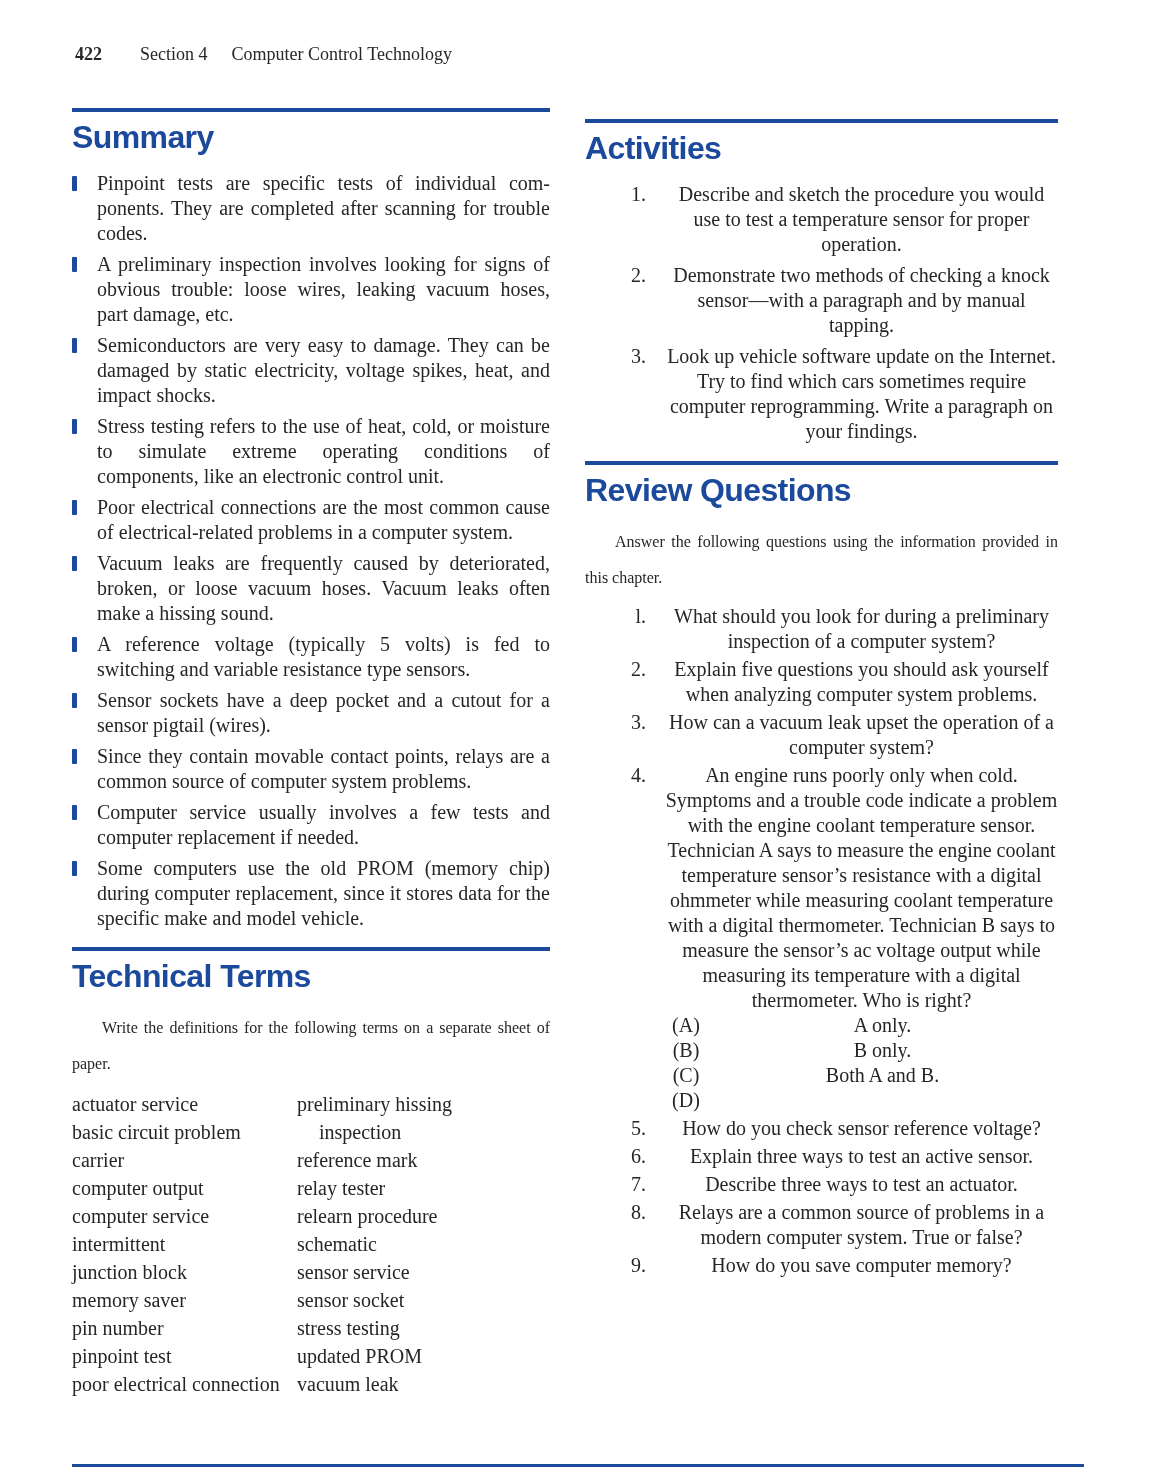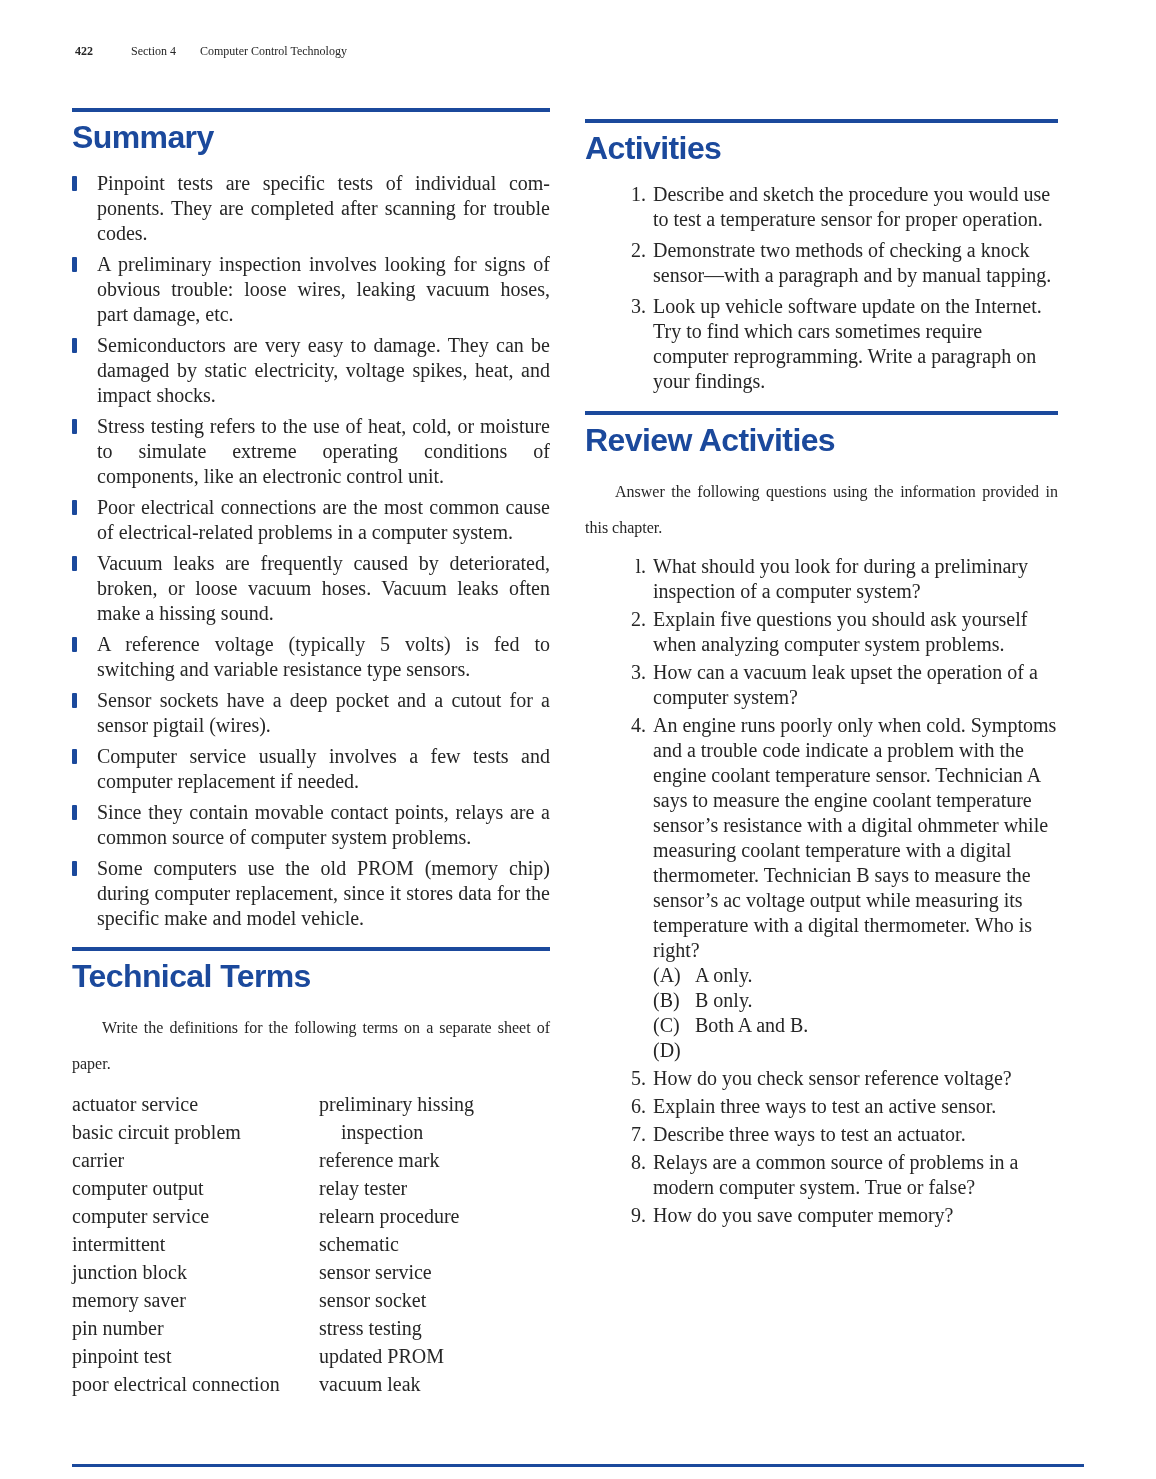--- a/index.html
+++ b/index.html
@@ -10,21 +10,21 @@
     background: #ffffff;
     font-family: "Liberation Serif", serif;
     color: #262626;
     overflow: hidden;
   }
   
   .runhead {
     position: absolute;
     left: 75px;
     top: 44px;
-    font-size: 12px;
+    font-size: 18px;
     white-space: nowrap;
   }
   .runhead .folio { font-weight: bold; margin-right: 38px; }
   .runhead .sec { margin-right: 24px; }
 
   
   .col-left  { position: absolute; left: 72px;  top: 108px; width: 478px; }
   .col-right { position: absolute; left: 585px; top: 119px; width: 473px; }
 
   .rule { height: 4px; background: #1b499c; }
@@ -61,40 +61,40 @@
   .intro {
     margin: 0 0 8px 0;
     font-size: 16px;
     line-height: 36px;
     text-align: justify;
     text-indent: 30px;
   }
 
   
   .tt-section { margin-top: 16px; }
-  .terms-wrap { display: flex; gap: 22px; margin-top: 4px; }
+  .terms-wrap { display: flex; margin-top: 4px; }
   .terms-col { width: 225px; }
   .term {
     font-size: 20px;
     line-height: 28px;
     padding-left: 22px;
     text-indent: -22px;
   }
 
   
   .num-item {
     display: grid;
     grid-template-columns: 68px 1fr;
     font-size: 20px;
     line-height: 25px;
     margin-bottom: 6px;
   }
   .review .num-item { margin-bottom: 3px; }
   .num-item .num { text-align: right; padding-right: 7px; }
-  .num-item .body { text-align: left; }
+  .num-item .body { text-align: center; margin-left: 12px; }
 
   .choice {
     display: grid;
     grid-template-columns: 42px 1fr;
   }
 
   .review-section { margin-top: 17px; }
 
   .bottom-rule {
     position: absolute;
@@ -120,22 +120,22 @@
 
     <div class="bullets">
       <div class="bullet-item"><span class="bullet-bar"></span><span>Pinpoint tests are specific tests of individual com­ponents. They are completed after scanning for trouble codes.</span></div>
       <div class="bullet-item"><span class="bullet-bar"></span><span>A preliminary inspection involves looking for signs of obvious trouble: loose wires, leaking vac­uum hoses, part damage, etc.</span></div>
       <div class="bullet-item"><span class="bullet-bar"></span><span>Semiconductors are very easy to damage. They can be damaged by static electricity, voltage spikes, heat, and impact shocks.</span></div>
       <div class="bullet-item"><span class="bullet-bar"></span><span>Stress testing refers to the use of heat, cold, or moisture to simulate extreme operating conditions of components, like an electronic control unit.</span></div>
       <div class="bullet-item"><span class="bullet-bar"></span><span>Poor electrical connections are the most common cause of electrical-related problems in a computer system.</span></div>
       <div class="bullet-item"><span class="bullet-bar"></span><span>Vacuum leaks are frequently caused by deterio­rated, broken, or loose vacuum hoses. Vacuum leaks often make a hissing sound.</span></div>
       <div class="bullet-item"><span class="bullet-bar"></span><span>A reference voltage (typically 5 volts) is fed to switching and variable resistance type sensors.</span></div>
       <div class="bullet-item"><span class="bullet-bar"></span><span>Sensor sockets have a deep pocket and a cutout for a sensor pigtail (wires).</span></div>
+      <div class="bullet-item"><span class="bullet-bar"></span><span>Since they contain movable contact points, relays are a common source of computer system problems.</span></div>
       <div class="bullet-item"><span class="bullet-bar"></span><span>Computer service usually involves a few tests and computer replacement if needed.</span></div>
-      <div class="bullet-item"><span class="bullet-bar"></span><span>Since they contain movable contact points, relays are a common source of computer system problems.</span></div>
       <div class="bullet-item"><span class="bullet-bar"></span><span>Some computers use the old PROM (memory chip) during computer replacement, since it stores data for the specific make and model vehicle.</span></div>
     </div>
 
     <div class="tt-section">
       <div class="rule"></div>
       <h2 class="head">Technical Terms</h2>
       <p class="intro">Write the definitions for the following terms on a separate sheet of paper.</p>
 
       <div class="terms-wrap">
         <div class="terms-col">
@@ -181,21 +181,21 @@
         <span class="body">Demonstrate two methods of checking a knock sensor—with a paragraph and by manual tapping.</span>
       </div>
       <div class="num-item">
         <span class="num">3.</span>
         <span class="body">Look up vehicle software update on the Internet. Try to find which cars sometimes require computer reprogramming. Write a paragraph on your findings.</span>
       </div>
     </div>
 
     <div class="review-section review">
       <div class="rule"></div>
-      <h2 class="head">Review Activities</h2>
+      <h2 class="head">Review Questions</h2>
       <p class="intro">Answer the following questions using the information provided in this chapter.</p>
 
       <div>
         <div class="num-item">
           <span class="num">l.</span>
           <span class="body">What should you look for during a preliminary inspection of a computer system?</span>
         </div>
         <div class="num-item">
           <span class="num">2.</span>
           <span class="body">Explain five questions you should ask yourself when analyzing computer system problems.</span>

